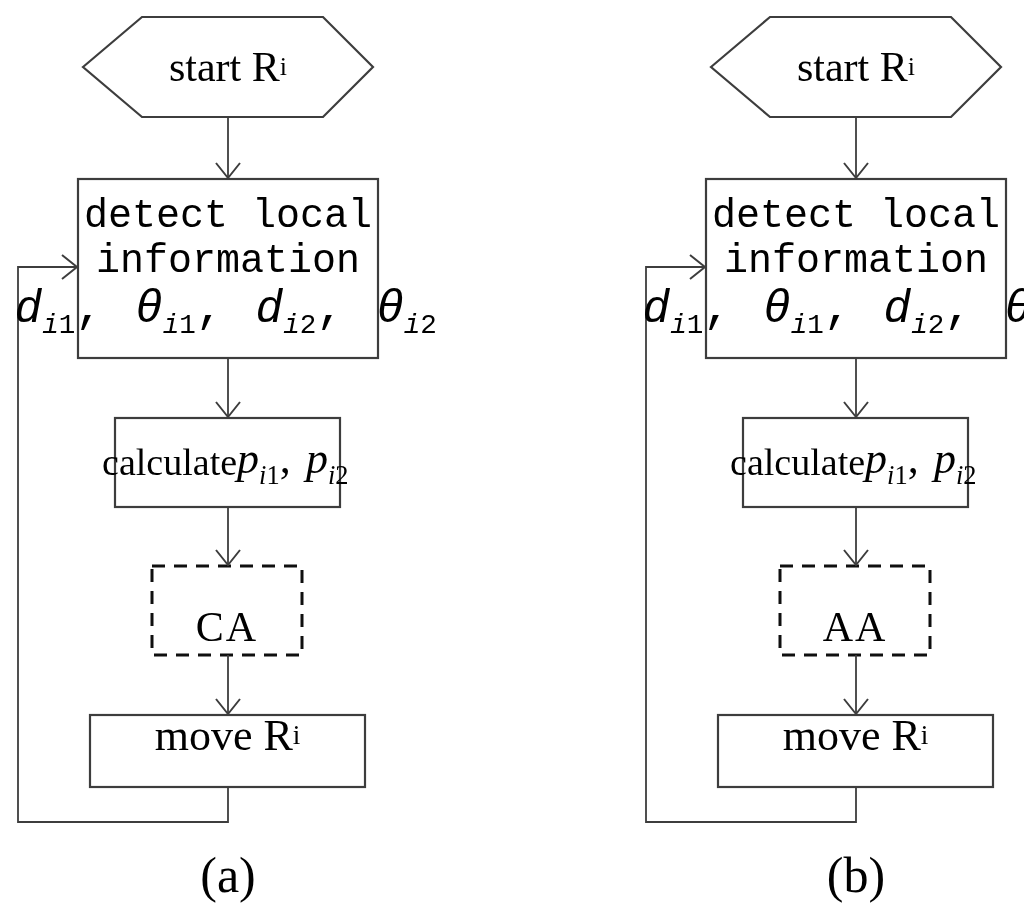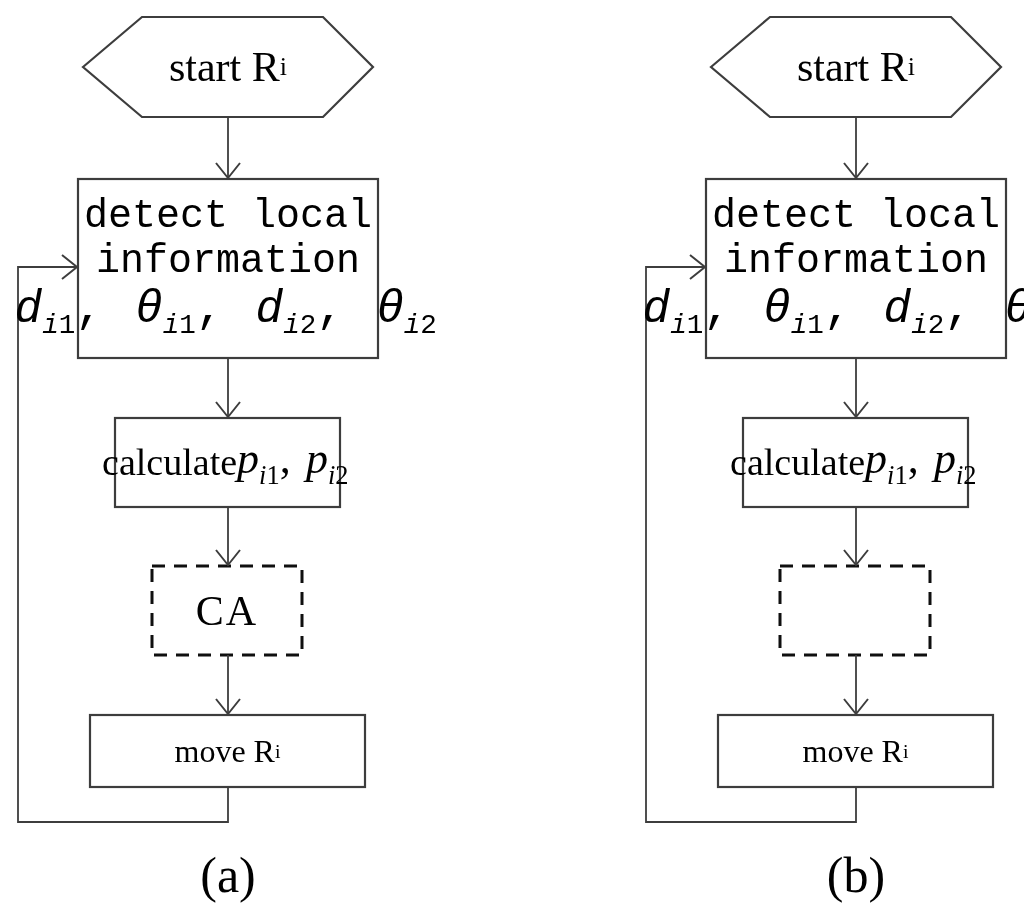--- a/index.html
+++ b/index.html
@@ -23,22 +23,22 @@
   .head       { fill: none; stroke: var(--stroke, #3d3d3d); stroke-width: 2; }
 
   .txt {
     position: absolute; display: flex;
     align-items: center; justify-content: center;
     text-align: center; white-space: nowrap;
   }
   .start-txt  { left: 78px;  top: 17px;  width: 300px; height: 100px; font-size: 42px; }
   .detect-txt { left: 78px;  top: 179px; width: 300px; height: 179px; flex-direction: column; font-size: 40px; line-height: 1.12; font-family: Liberation Mono, monospace; }
   .calc-txt   { left: 115px; top: 418px; width: 225px; height: 89px;  font-size: 38px; line-height: 1.02; }
-  .algo-txt   { left: 152px; top: 566px; width: 150px; height: 89px;  font-size: 42px; letter-spacing: 2px; }
-  .move-txt   { left: 90px;  top: 715px; width: 275px; height: 72px;  font-size: 32px; align-items: center; }
+  .algo-txt   { left: 152px; top: 582px; width: 150px; height: 89px;  font-size: 42px; letter-spacing: 2px; }
+  .move-txt   { left: 90px;  top: 699px; width: 275px; height: 72px;  font-size: 44px; align-items: center; }
   .caption    { left: 78px;  top: 842px; width: 300px; height: 66px;  font-size: 50px; }
 
   .math { font-size: 46px; }
   .calc-txt .math { font-size: 44px; text-align: center; }
   .mbase { font-style: italic; }
   .msub  { font-size: 0.6em; vertical-align: -0.42em; margin-top: 45px; }
   .msub .mi { font-style: italic; }
   .msep  { margin-right: 0.1em; }
   .rsub  { font-size: 0.62em; vertical-align: -0.22em; }
 </style>
@@ -150,20 +150,23 @@
     </div>
 
     <div class="txt calc-txt">
       <span>calculate</span>
       <div class="math">
         <span class="mvar"><span class="mbase">p</span><span class="msub"><span class="mi">i</span><span class="mn">1</span></span><span class="msep">,</span></span>
         <span class="mvar"><span class="mbase">p</span><span class="msub"><span class="mi">i</span><span class="mn">2</span></span><span class="msep"></span></span>
       </div>
     </div>
 
+    <div class="txt algo-txt">
+      <span>AA</span>
+    </div>
 
     <div class="txt move-txt">
       <span>move R</span>
         <span class="rsub">i</span>
     </div>
 
     <div class="txt caption">
       <span>(b)</span>
     </div>
   </div>

